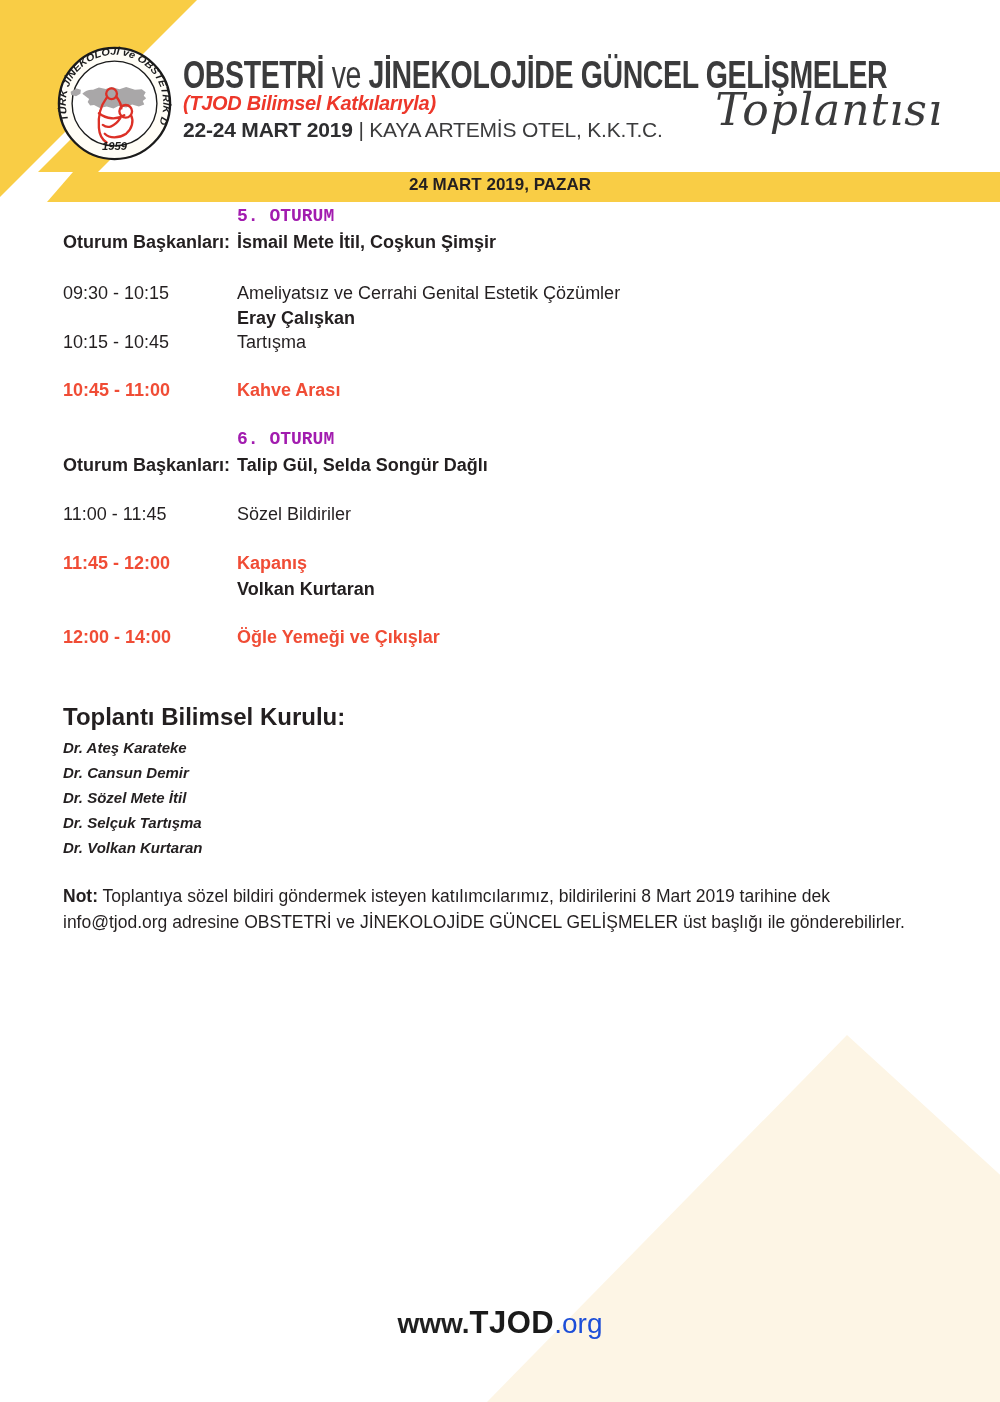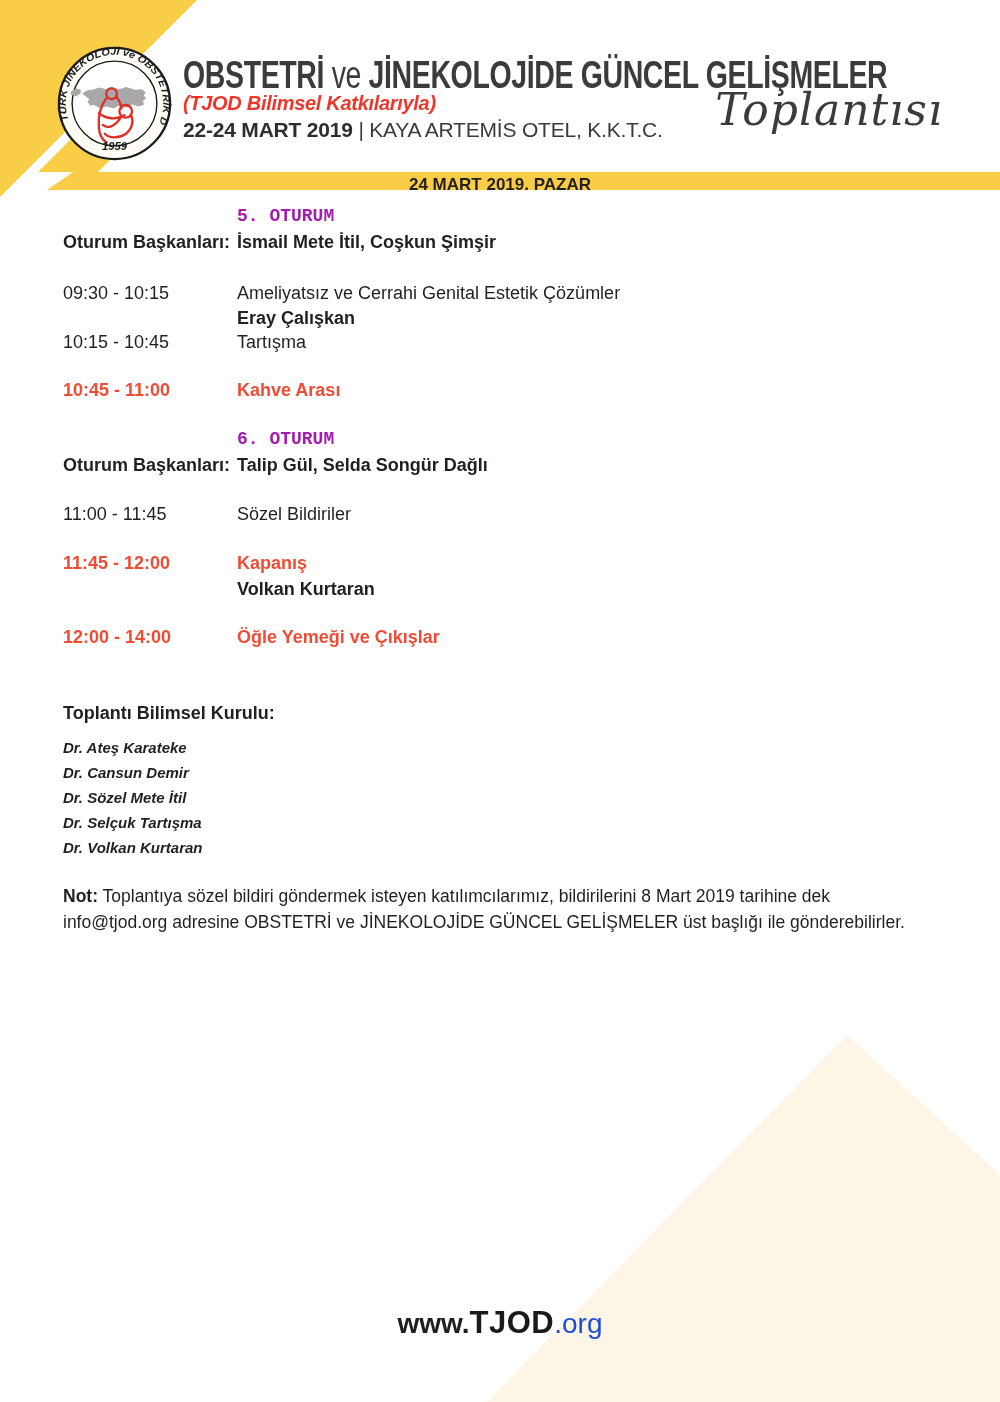--- a/index.html
+++ b/index.html
@@ -4,21 +4,21 @@
 <style>
   html,body{margin:0;padding:0;background:#ffffff;}
   .page{position:relative;width:1000px;height:1402px;margin:0 auto;background:#fff;
         overflow:hidden;font-family:"Liberation Sans",sans-serif;color:#231F20;}
 
   
   .tri-topleft{position:absolute;left:0;top:0;width:197px;height:197px;background:#F9CD45;
                clip-path:polygon(0 0,100% 0,0 100%);z-index:1;}
   .diag-band{position:absolute;left:38px;top:115px;width:117px;height:57px;background:#F9CD45;
              clip-path:polygon(48.7% 0,100% 0,51.3% 100%,0 100%);z-index:1;}
-  .day-bar{position:absolute;left:0;top:172px;width:1000px;height:18px;background:#F9CD45;
+  .day-bar{position:absolute;left:0;top:172px;width:1000px;height:30px;background:#F9CD45;
            clip-path:polygon(7.3% 0,100% 0,100% 100%,4.7% 100%);z-index:2;
            text-align:center;line-height:26px;font-weight:bold;font-size:17px;color:#231F20;}
   .cream-tri{position:absolute;left:0;top:1035px;width:1000px;height:367px;background:#FDF5E5;
              clip-path:polygon(84.7% 0,100% 38.1%,100% 100%,48.7% 100%);z-index:0;}
 
   
   .logo{position:absolute;left:56px;top:45px;width:117px;height:117px;z-index:3;}
 
   
   .title-line{position:absolute;left:183px;top:55px;white-space:nowrap;font-weight:bold;
@@ -35,21 +35,21 @@
 
   
   .row{position:absolute;left:0;width:1000px;font-size:18px;line-height:20px;z-index:2;}
   .tcol{position:absolute;left:63px;width:170px;}
   .dcol{position:absolute;left:237px;width:720px;}
   .b{font-weight:bold;}
   .bi{font-weight:bold;}
   .red{color:#F04C35;}
   .red2{color:#a21caf;font-family:Liberation Mono, monospace;}
 
-  .committee-heading{position:absolute;left:63px;top:703px;font-size:18px;font-weight:bold;z-index:2;}
+  .committee-heading{position:absolute;left:63px;top:703px;font-size:24px;font-weight:bold;z-index:2;}
   .committee-list{position:absolute;left:63px;top:735px;margin:0;padding:0;list-style:none;
                   font-size:15px;line-height:25px;font-weight:bold;font-style:italic;z-index:2;}
 
   .note{position:absolute;left:63px;top:883px;width:910px;font-size:17.5px;line-height:26px;z-index:2;}
   .note .lbl{font-weight:bold;}
   .note .line2{display:block;}
 
   
   .footer-url{position:absolute;left:0;top:1305px;width:1000px;text-align:center;z-index:2;
               white-space:nowrap;}

